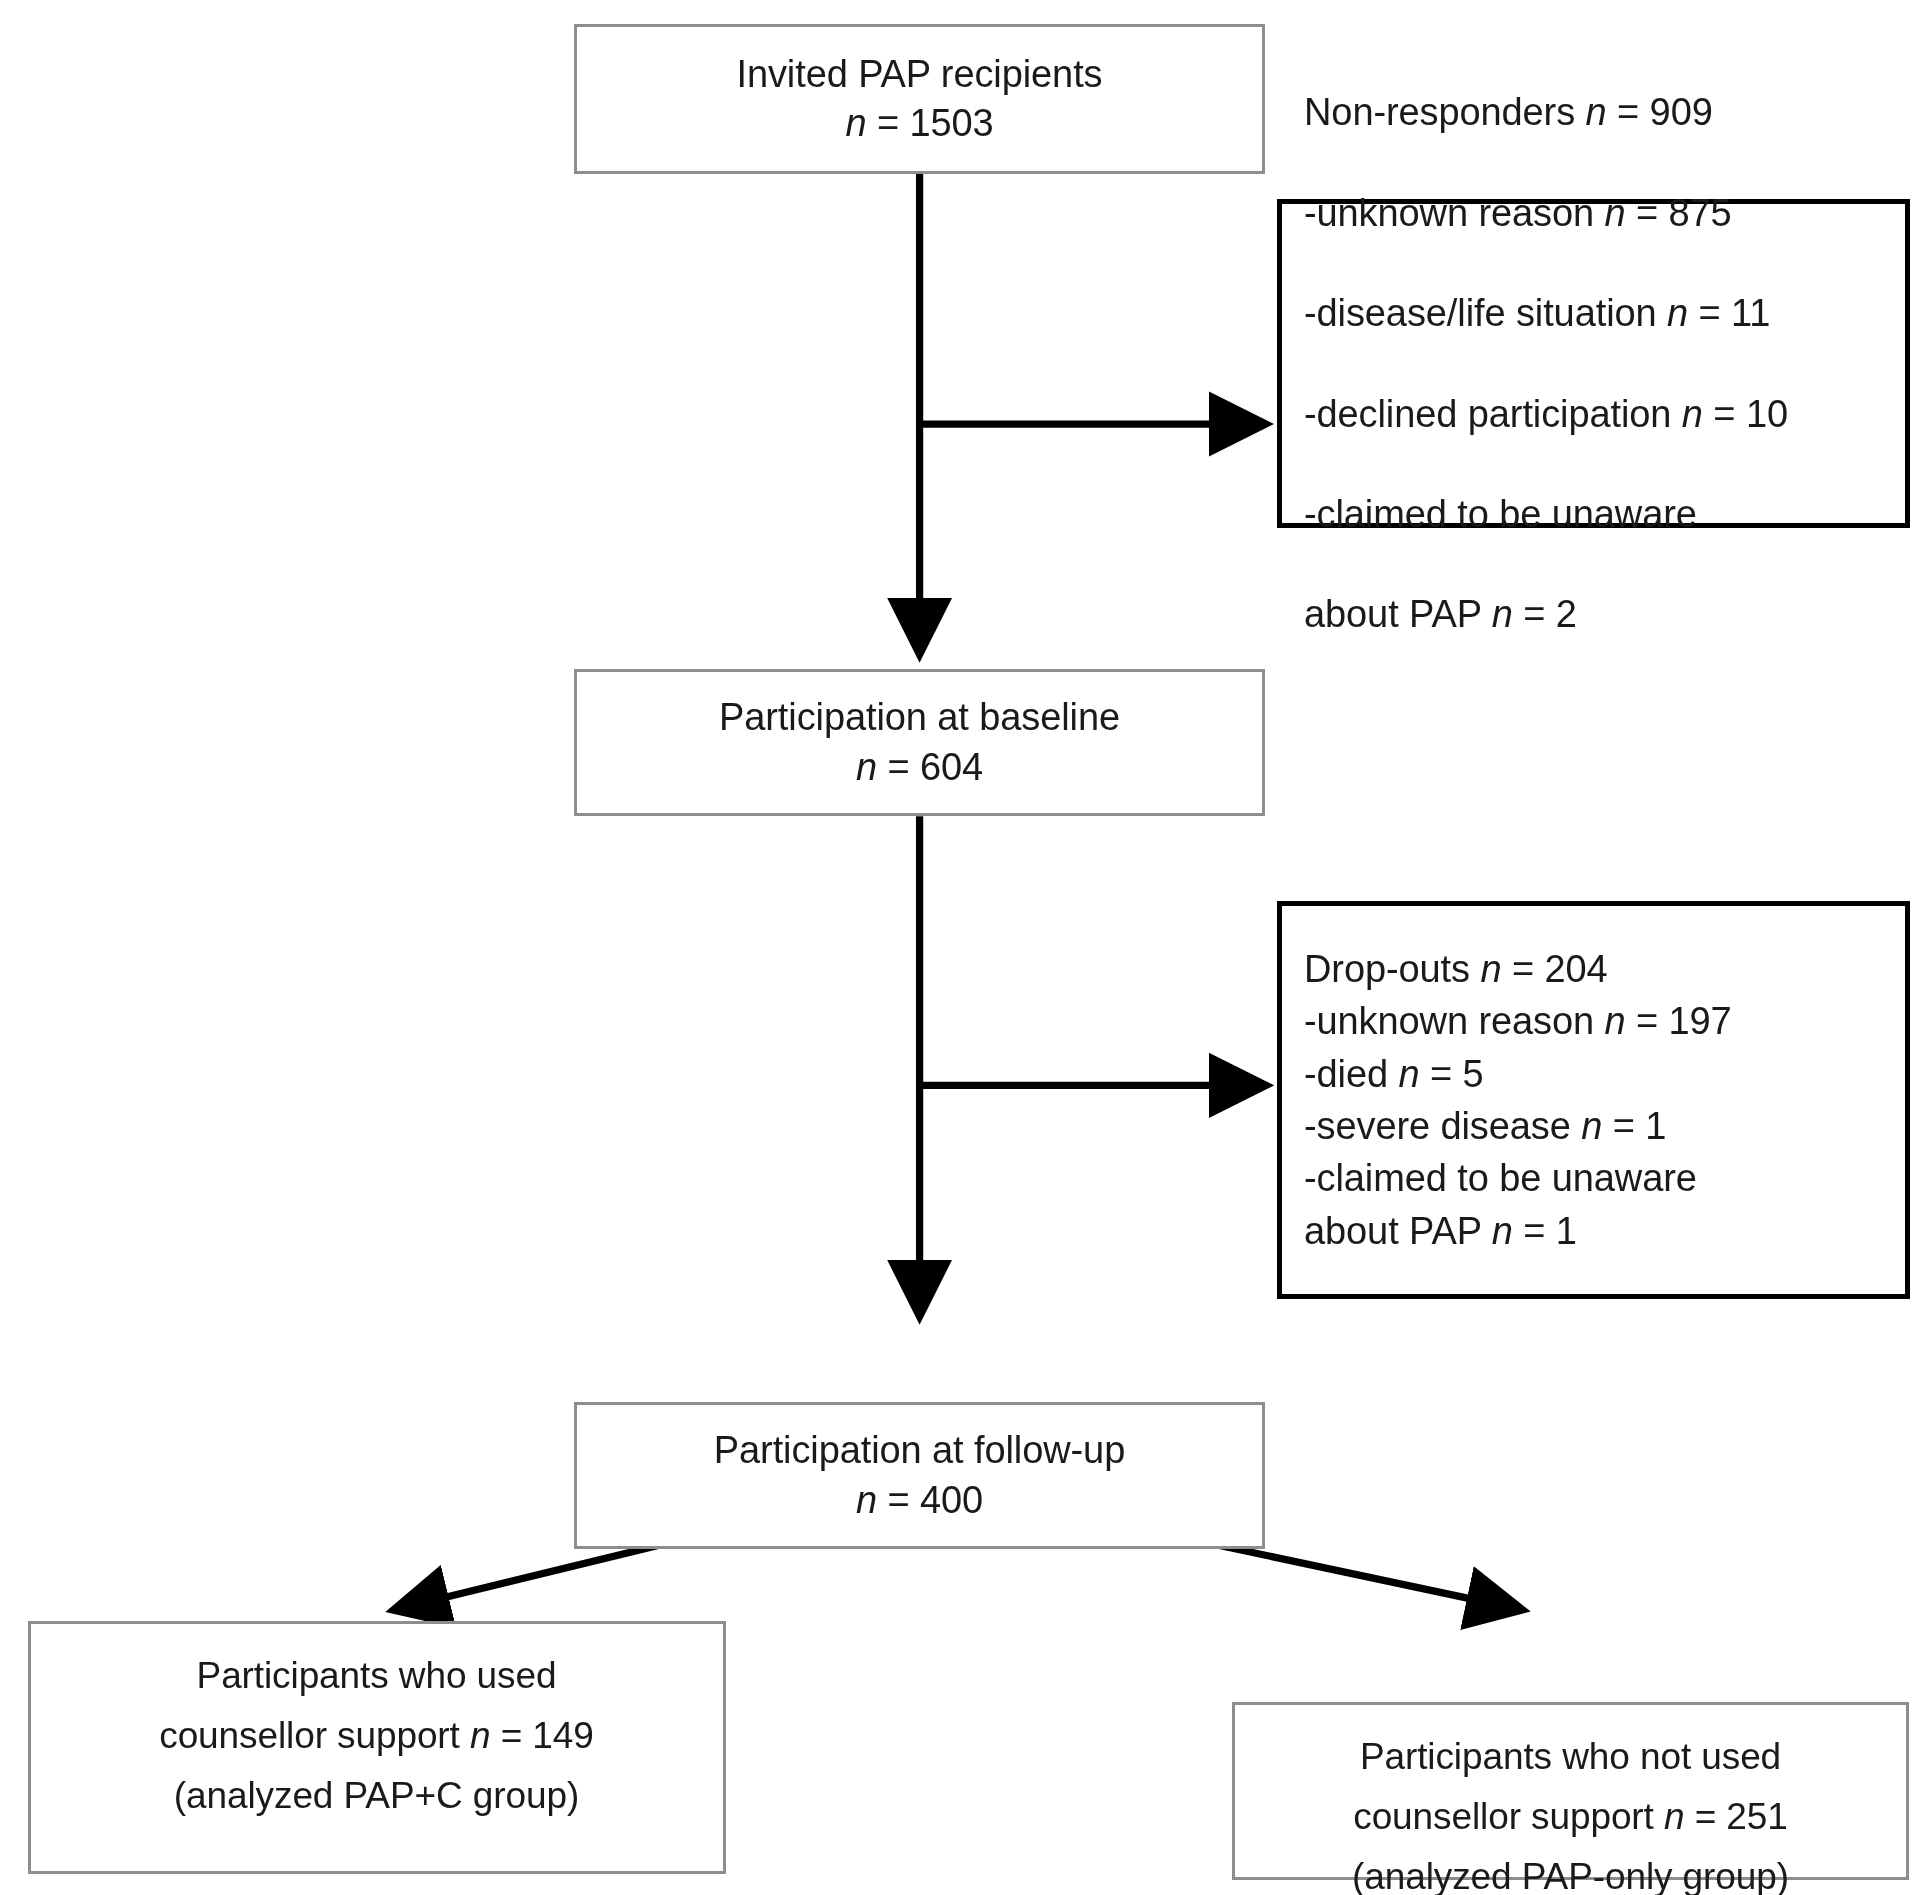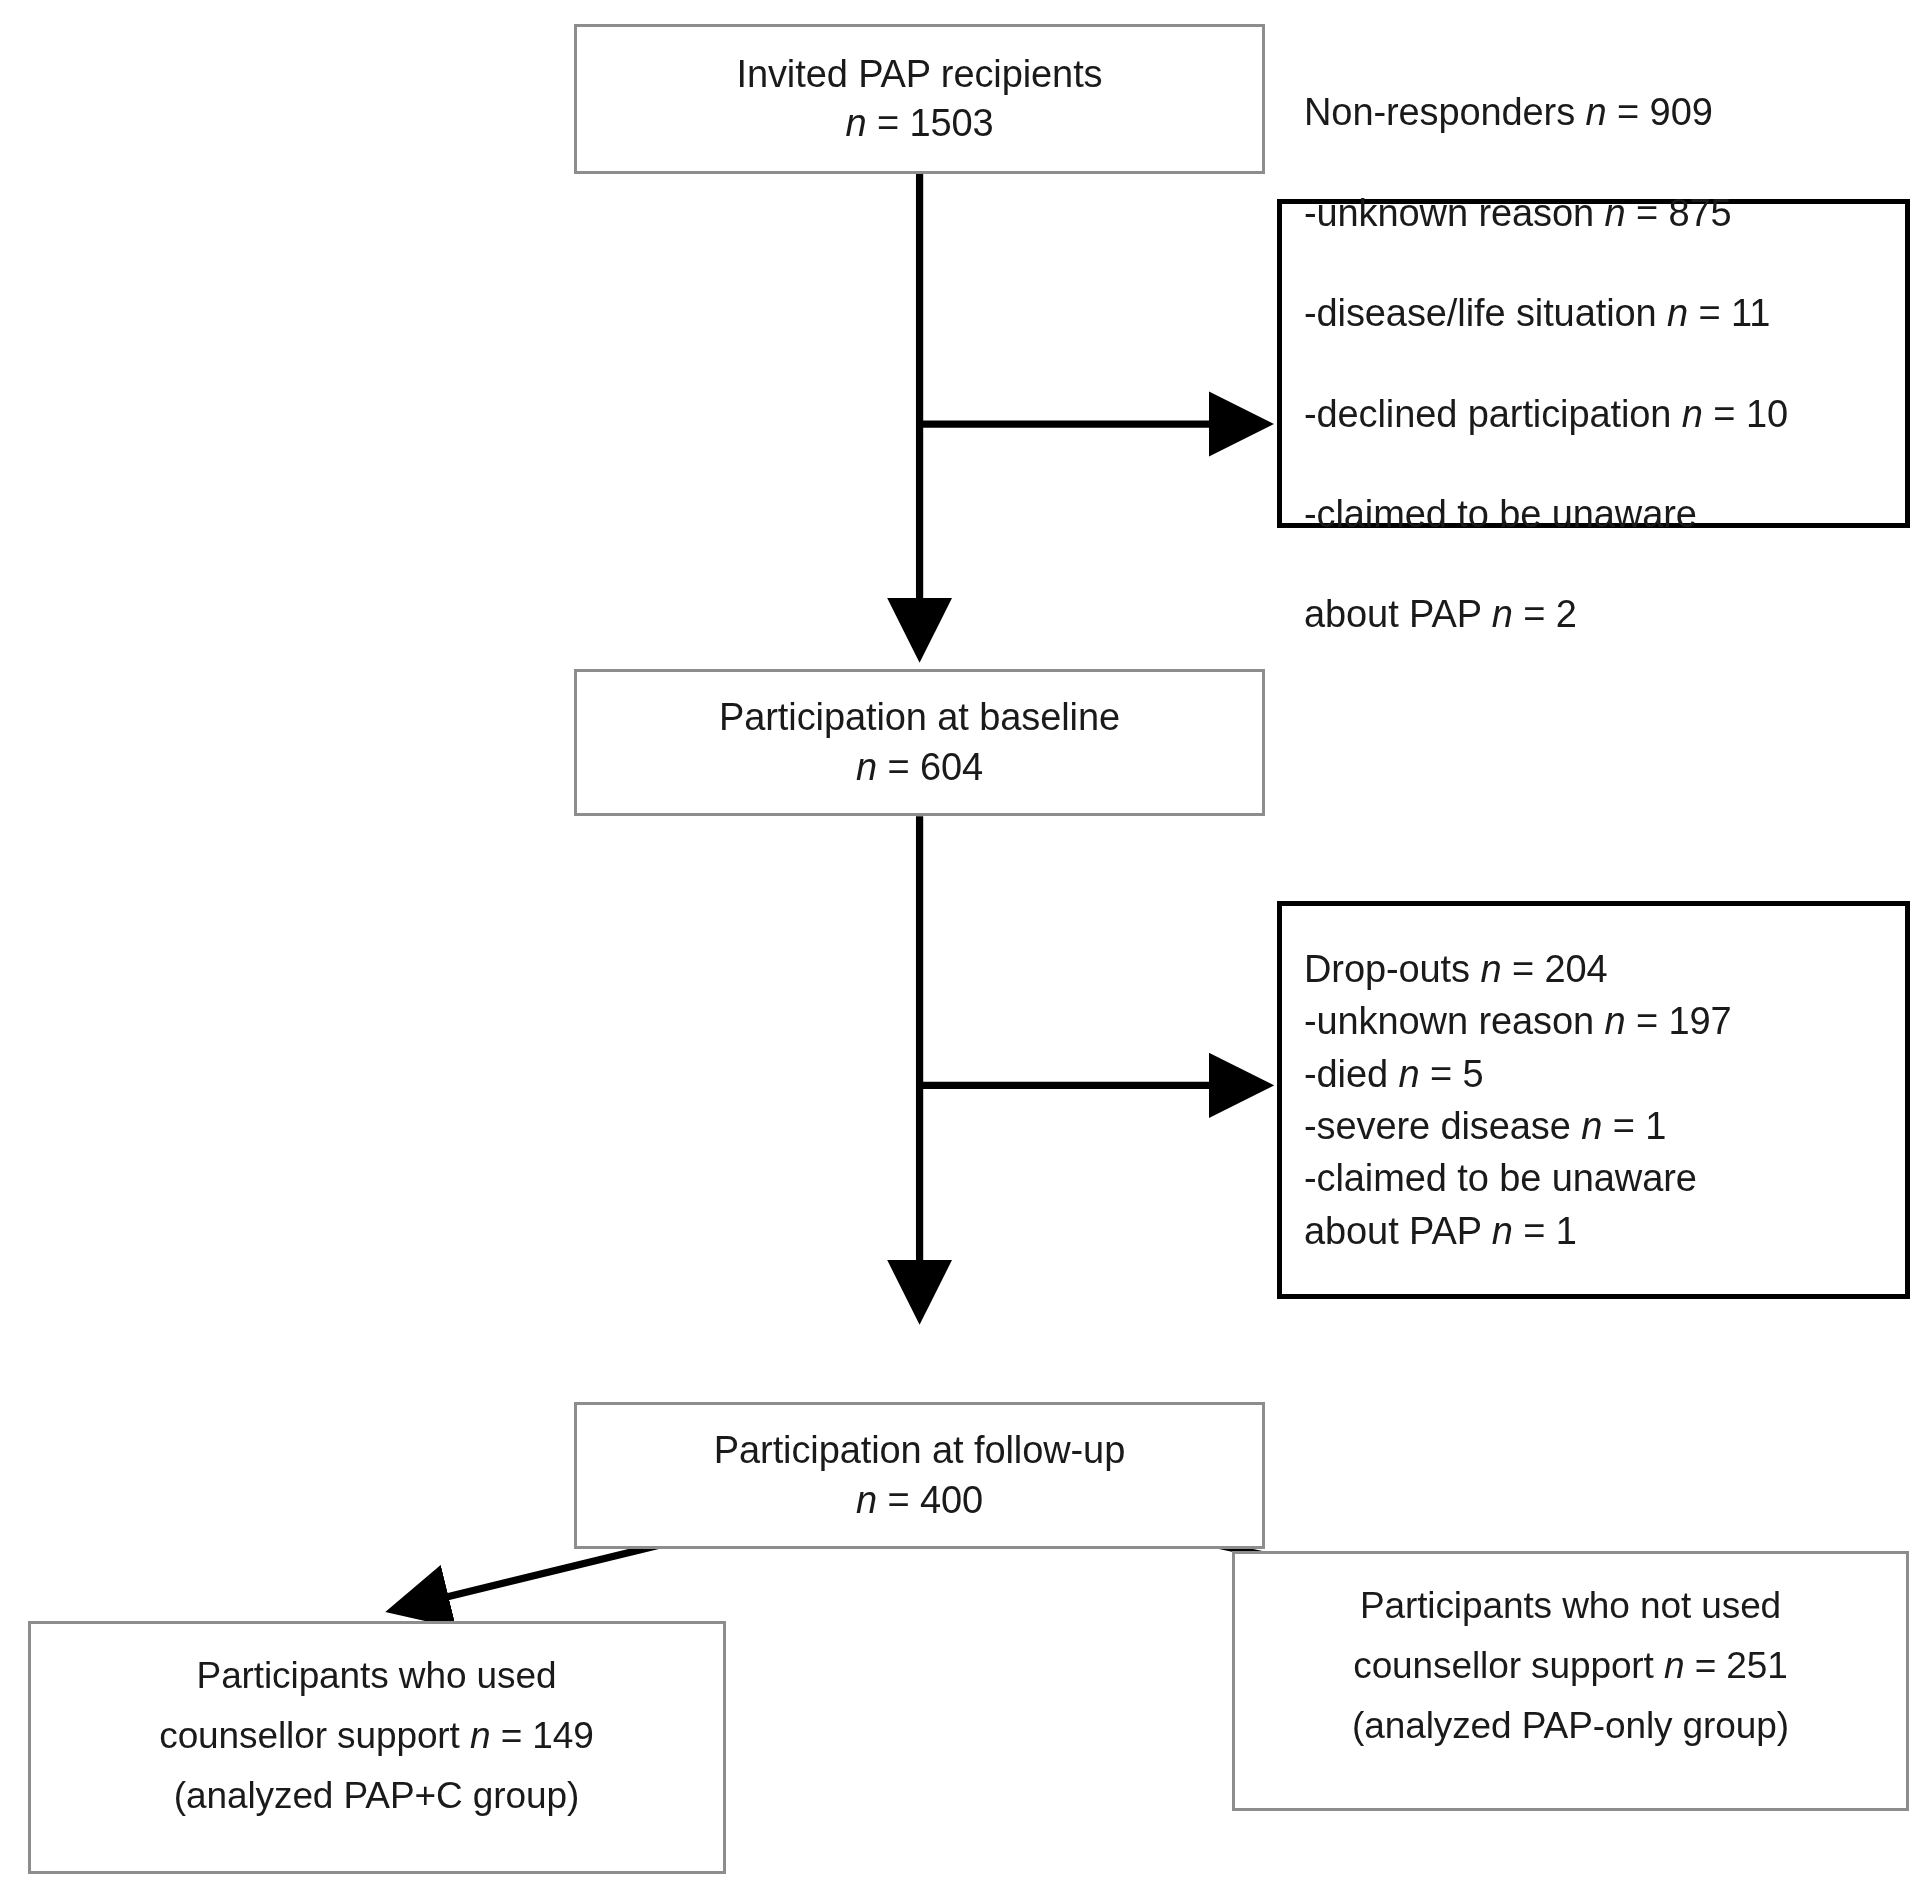--- a/index.html
+++ b/index.html
@@ -141,20 +141,20 @@
     <span class="line">Participation at follow-up</span>
     <span class="line"><em class="nvar">n</em><span> = 400</span></span>
   </div>
 
   <div class="node leaf" style="left:27.5px; top:1621px; width:698px; height:253px; justify-content:flex-start; padding-top:26px;">
     <span class="line">Participants who used</span>
     <span class="line"><span>counsellor support  </span><em class="nvar">n</em><span> = 149</span></span>
     <span class="line">(analyzed PAP+C group)</span>
   </div>
 
-  <div class="node leaf" style="left:1232px; top:1551px; width:677px; height:260px; justify-content:flex-start; padding-top:26px;">
+  <div class="node leaf" style="left:1232px; top:1702px; width:677px; height:178px; justify-content:flex-start; padding-top:26px;">
     <span class="line">Participants who not used</span>
     <span class="line"><span>counsellor support  </span><em class="nvar">n</em><span> = 251</span></span>
     <span class="line">(analyzed PAP-only group)</span>
   </div>
 
 </div>
 
 
 </body></html>

